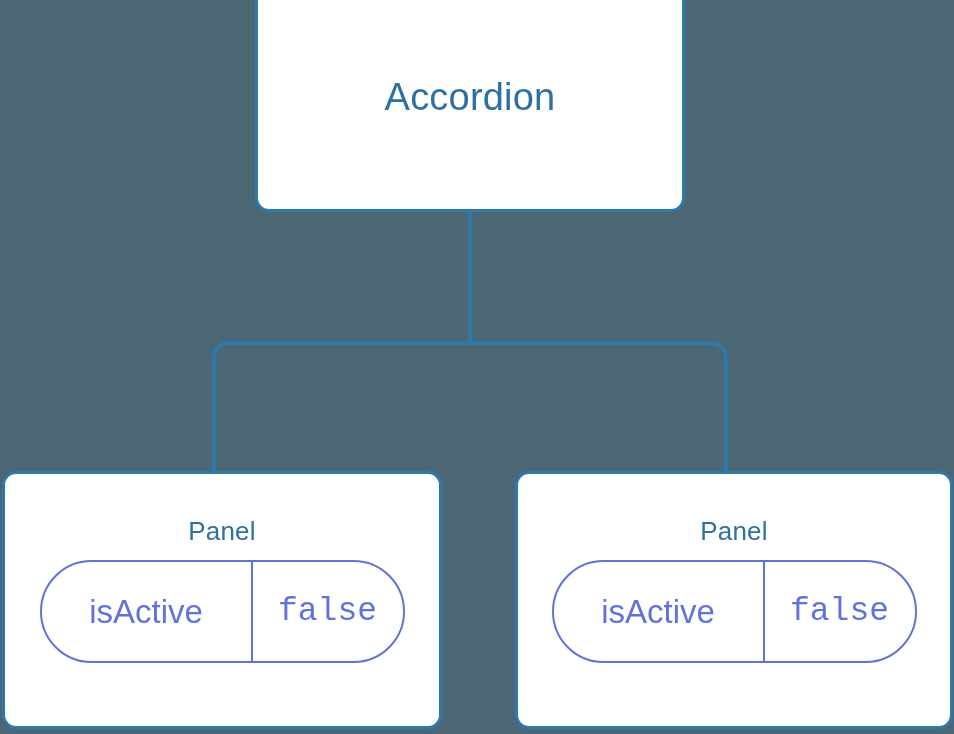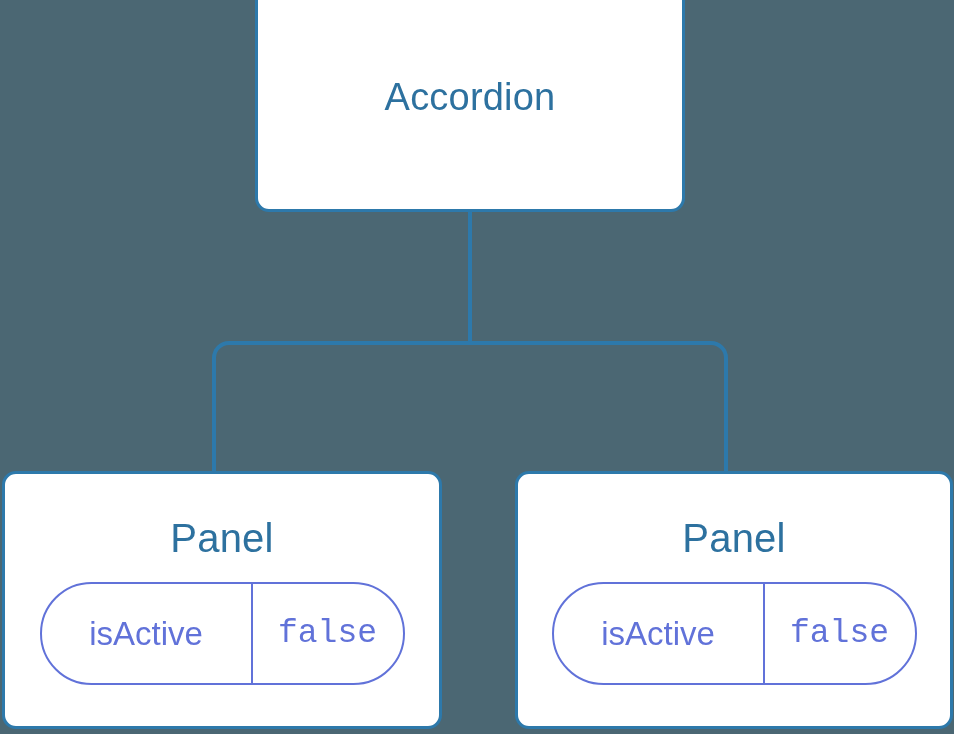--- a/index.html
+++ b/index.html
@@ -62,34 +62,34 @@
   .node-leaf-right {
     left: 515px;
     top: 471px;
     width: 438px;
     height: 258px;
     padding-top: 44px;
   }
 
   .node-title {
     color: #2d719f;
-    font-size: 40px;
+    font-size: 26px;
     line-height: 1;
     letter-spacing: 0.2px;
     white-space: nowrap;
   }
 
   .node-root .node-title {
     font-size: 38px;
     margin-top: 22px;
   }
 
   
   .prop-pill {
-    margin-top: 24px;
+    margin-top: 16px;
     display: flex;
     align-items: stretch;
     height: 103px;
     border: 2px solid #6172d9;
     border-radius: 52px;
     background: #ffffff;
     box-sizing: border-box;
     overflow: hidden;
   }
 

